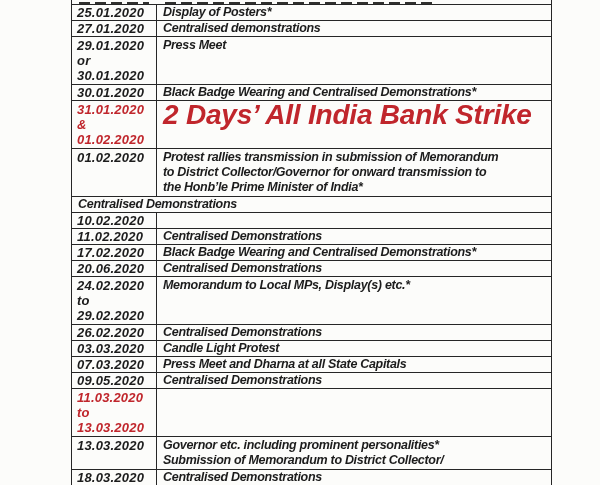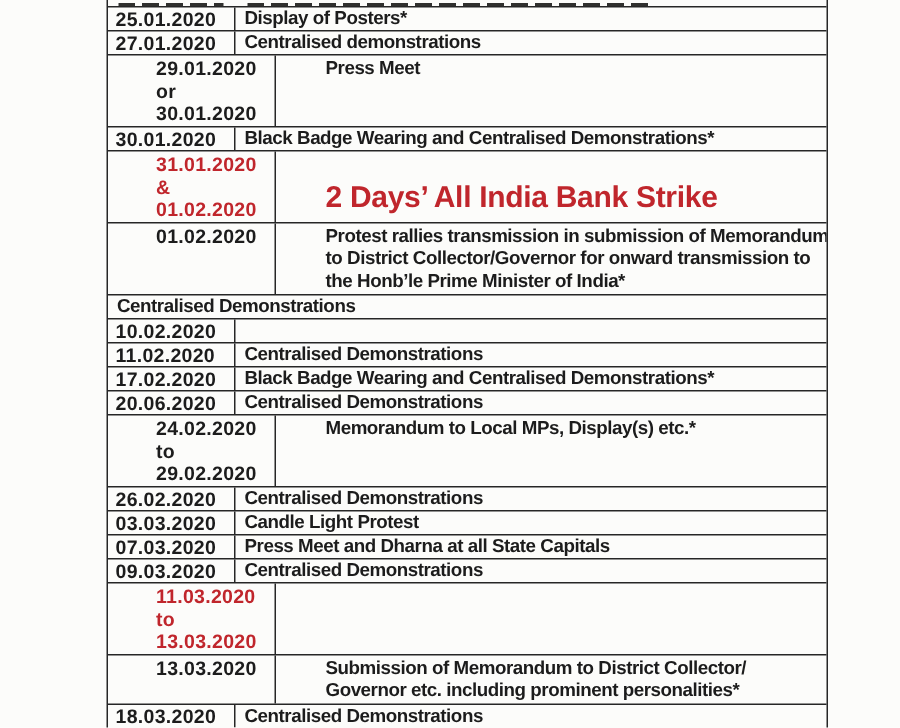--- a/index.html
+++ b/index.html
@@ -17,20 +17,21 @@
     left:71px;top:0;
     width:481px;
     box-sizing:border-box;
     border-left:1.5px solid var(--border,#262626);
     border-right:1.5px solid var(--border,#262626);
     background:var(--bg,#fcfcfa);
   }
   .row{
     display:flex;
     border-bottom:1px solid var(--border,#262626);
+    font-style:italic;
   }
   .row.clipped{
     height:5px;
     box-sizing:border-box;
     position:relative;
   }
   .smudge{
     position:absolute;
     bottom:0px;
     height:2.5px;
@@ -51,28 +52,28 @@
     border-right:1px solid var(--border,#262626);
     letter-spacing:0.2px;
   }
   .desc-cell{
     flex:1 1 auto;
     padding-left:6px;
     font-size:12.5px;
     letter-spacing:-0.3px;
   }
   .line{white-space:nowrap;}
-  .row.pad .cell{padding-top:0.5px;padding-bottom:1.5px;margin-left:27px;}
+  .row.pad .cell{padding-top:0.5px;padding-bottom:1.5px;}
   .row.emphasis .date-cell,
   .row.emphasis .desc-cell{color:var(--red,#c0262c);}
   .row.emphasis .desc-cell .line{
-    font-size:20px;
+    font-size:28px;
     line-height:24px;
     letter-spacing:-0.2px;
-    padding-top:18px;
+    padding-top:1px;
   }
 </style>
 </head>
 <body>
 
 <div class="page">
   <div class="table">
     <div class="row clipped">
       <div class="smudge smudge-date"></div>
       <div class="smudge smudge-desc"></div>
@@ -195,40 +196,40 @@
         <div class="row">
           <div class="cell date-cell">
             <div class="line">07.03.2020</div>
           </div>
           <div class="cell desc-cell">
             <div class="line">Press Meet and Dharna at all State Capitals</div>
           </div>
         </div>
         <div class="row">
           <div class="cell date-cell">
-            <div class="line">09.03.2020</div>
+            <div class="line">09.05.2020</div>
           </div>
           <div class="cell desc-cell">
             <div class="line">Centralised Demonstrations</div>
           </div>
         </div>
         <div class="row emphasis pad">
           <div class="cell date-cell">
             <div class="line">11.03.2020</div>
             <div class="line">to</div>
             <div class="line">13.03.2020</div>
           </div>
         </div>
         <div class="row pad">
           <div class="cell date-cell">
             <div class="line">13.03.2020</div>
           </div>
           <div class="cell desc-cell">
+            <div class="line">Governor etc. including prominent personalities*</div>
             <div class="line">Submission of Memorandum to District Collector/</div>
-            <div class="line">Governor etc. including prominent personalities*</div>
           </div>
         </div>
         <div class="row">
           <div class="cell date-cell">
             <div class="line">18.03.2020</div>
           </div>
           <div class="cell desc-cell">
             <div class="line">Centralised Demonstrations</div>
           </div>
         </div>

